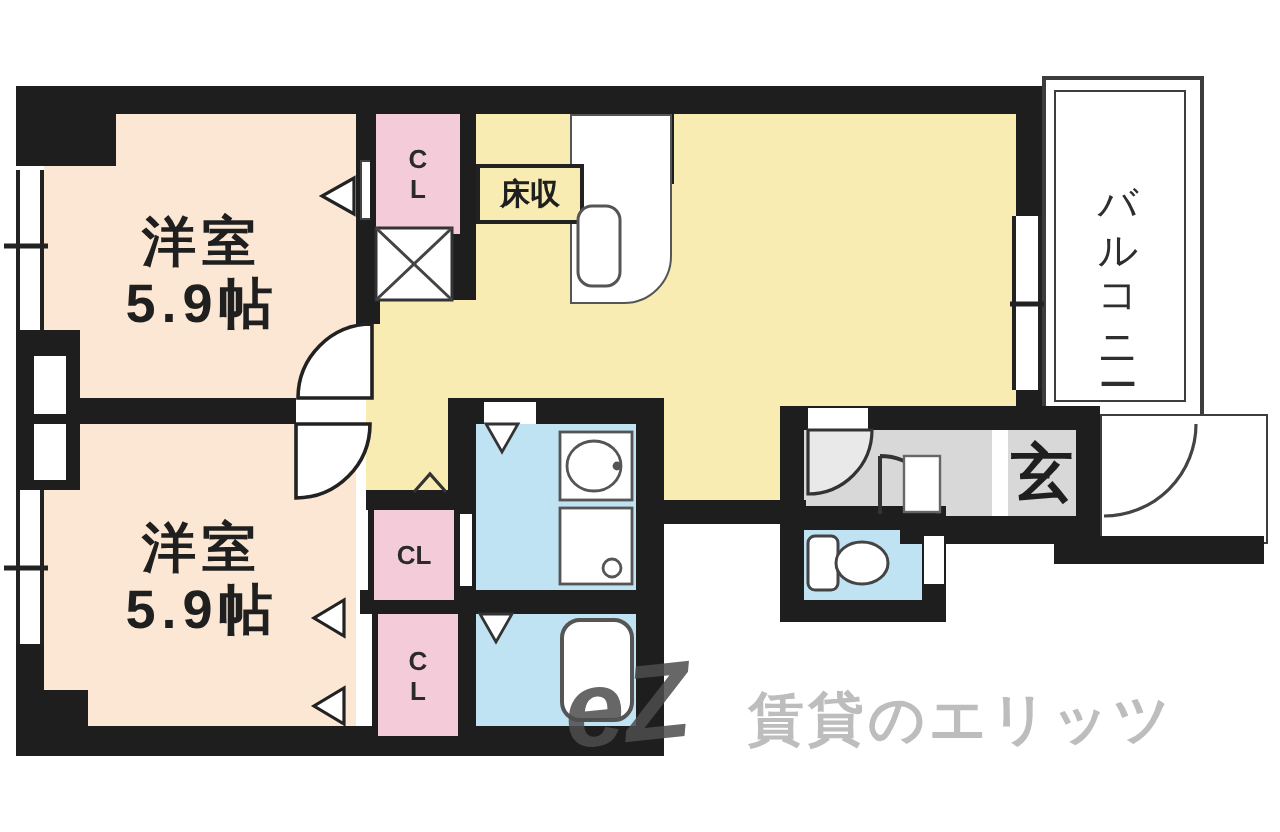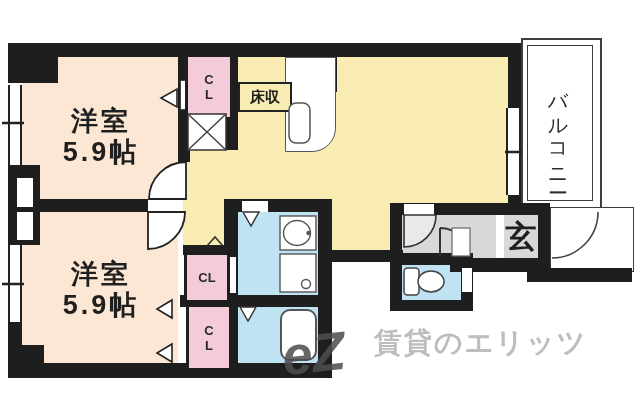--- a/index.html
+++ b/index.html
@@ -150,17 +150,17 @@
   <div class="lbl vtext" style="left:544px;top:58px;width:30px;height:148px;font-size:20px;font-weight:500;letter-spacing:3px;color:#2e2e2e;">
     <span class="vtext">バルコニー</span>
   </div>
   <div class="lbl" style="left:502px;top:216px;width:38px;height:42px;font-size:31px;font-weight:700;">
     <span>玄</span>
   </div>
 
   <div class="abs" style="left:282px;top:322px;font-size:54px;font-style:italic;font-weight:700;color:#4d4d4d;transform:rotate(-6deg);opacity:.85;z-index:30;">
     <span>eZ</span>
   </div>
-  <div class="abs" style="left:374px;top:324px;font-size:28px;font-weight:700;color:#bdbdbd;letter-spacing:2px;z-index:30;text-align:right;">
+  <div class="abs" style="left:374px;top:341px;font-size:28px;font-weight:700;color:#bdbdbd;letter-spacing:2px;z-index:30;text-align:right;">
     <span>賃貸のエリッツ</span>
   </div>
 
 </div>
 
 </body></html>

